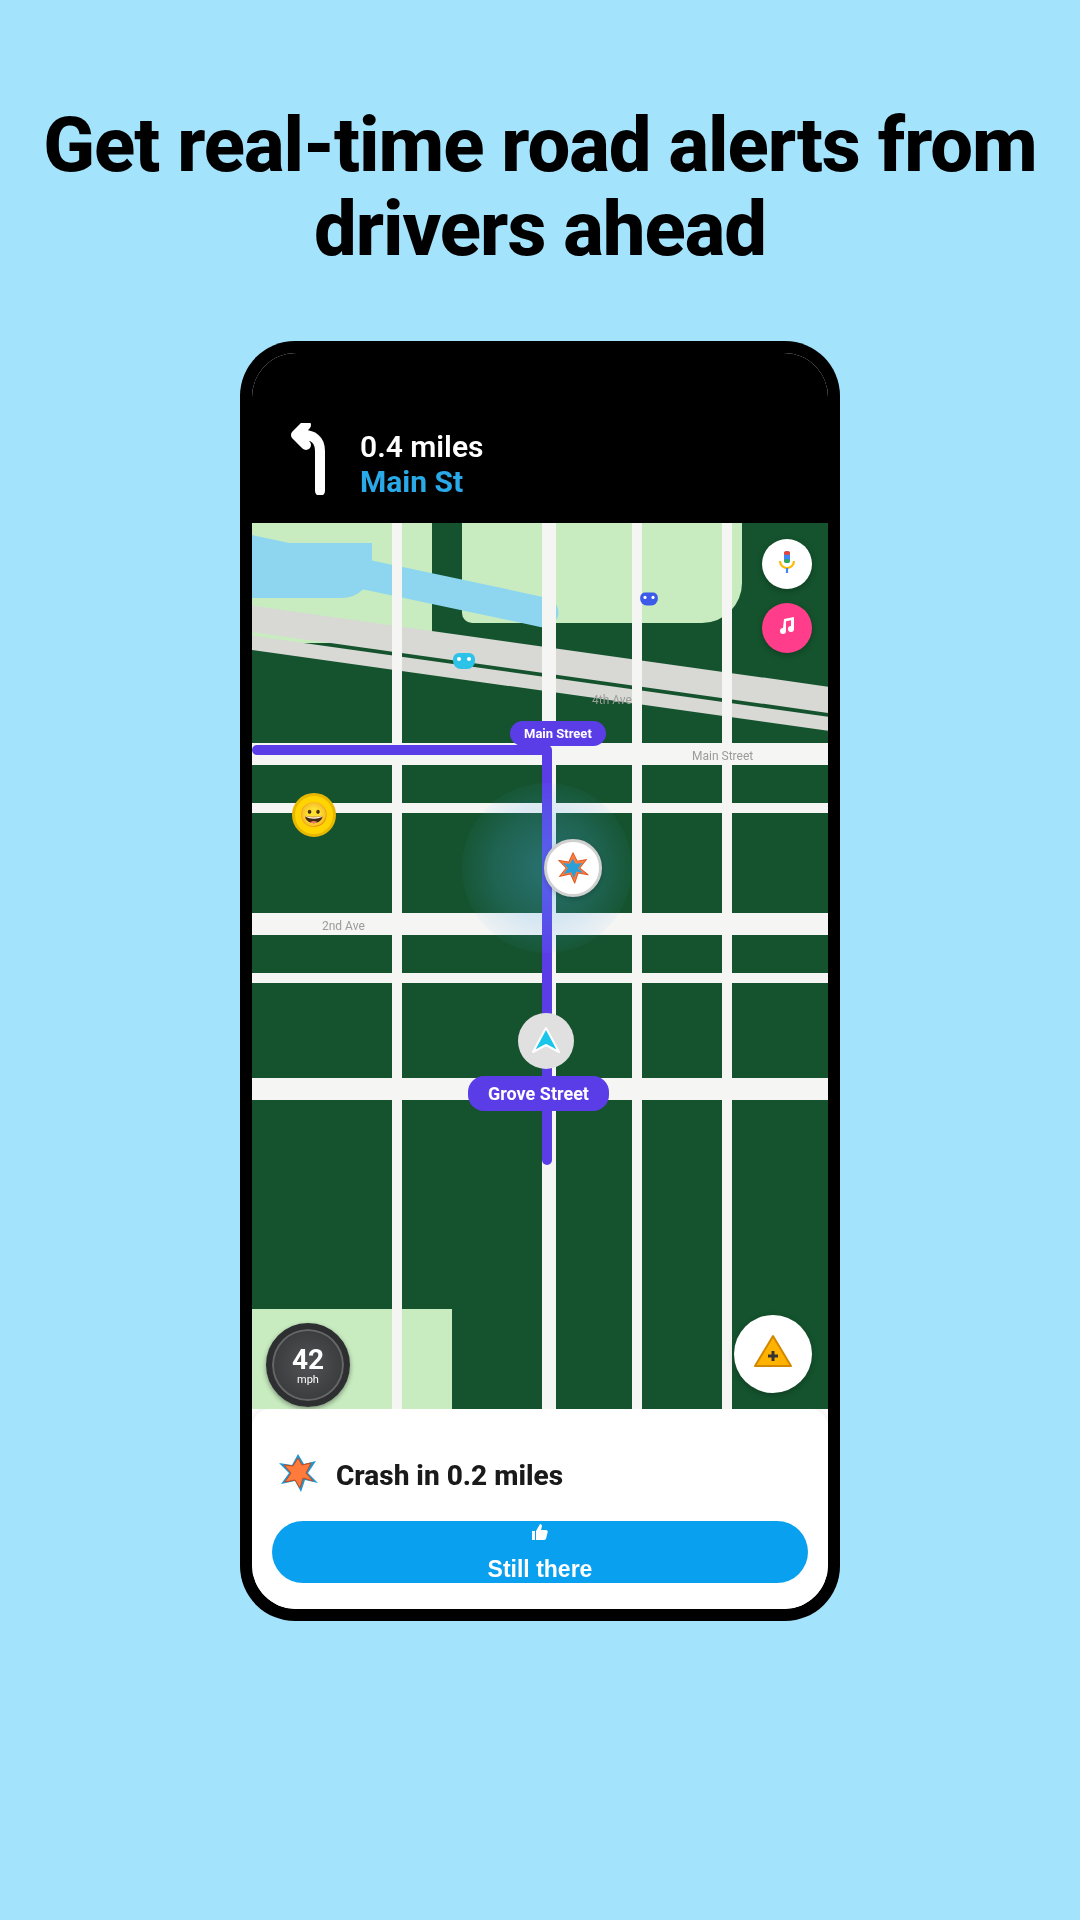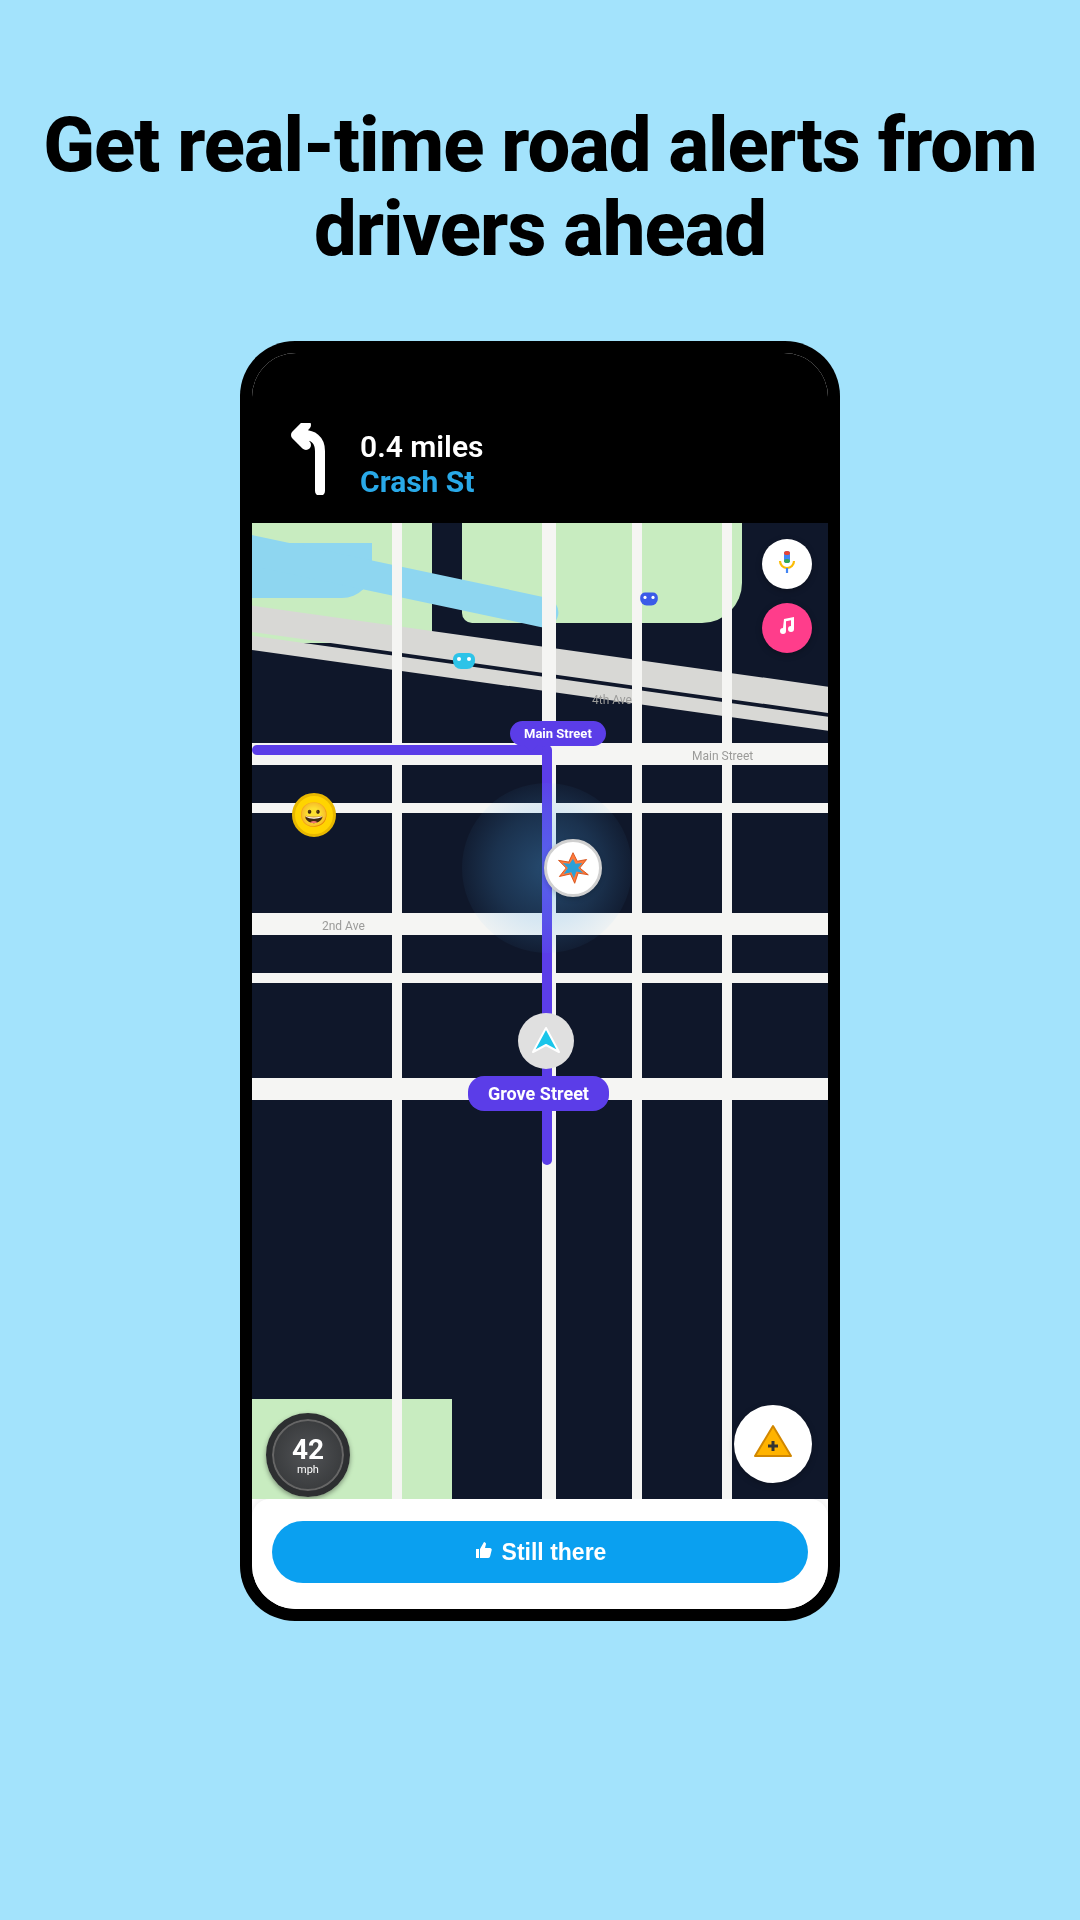--- a/index.html
+++ b/index.html
@@ -49,21 +49,21 @@
   padding: 0 30px 24px 30px;
   gap: 22px;
 }
 .turn-icon svg { width: 56px; height: 72px; }
 .nav-text { display: flex; flex-direction: column; }
 .nav-distance { color: #fff; font-size: 30px; font-weight: 600; }
 .nav-street { color: #29a9e8; font-size: 30px; font-weight: 700; }
 .map {
   flex: 1;
   position: relative;
-  background: #0f172a;
+  background: #14532d;
   overflow: hidden;
 }
 .park1 { position: absolute; top: 0; left: 0; width: 180px; height: 120px; background: #c8ecc0; }
 .park2 { position: absolute; top: 0; left: 210px; width: 280px; height: 100px; background: #c8ecc0; border-radius: 0 0 40px 10px; }
 .park3 { position: absolute; bottom: 0; left: 0; width: 200px; height: 100px; background: #c8ecc0; }
 .river { position: absolute; top: 40px; left: -50px; width: 360px; height: 30px; background: #8ed6f0; transform: rotate(12deg); border-radius: 15px; }
 .river2 { position: absolute; top: 20px; left: 0; width: 120px; height: 55px; background: #8ed6f0; border-radius: 0 0 30px 0;}
 .road-h { position: absolute; left: 0; right: 0; height: 10px; background: #f5f5f3; }
 .road-h.thick { height: 22px; }
 .road-v { position: absolute; top: 0; bottom: 0; width: 10px; background: #f5f5f3; }
@@ -177,40 +177,40 @@
 .btn {
   flex: 1;
   height: 62px;
   border-radius: 31px;
   border: none;
   font-size: 23px;
   font-weight: 800;
   display:flex; align-items:center; justify-content:center; gap:8px;
 }
 .btn.secondary { background: #ededed; color: #2095e0; }
-.btn.primary { background: #0aa0f0; color: #fff; }
+.btn.primary { background: #0aa0f0; color: #fff; flex-direction: column; }
 .thumb-icon { width:20px; height:20px; }
 </style>
 </head>
 <body>
 
 <h1 class="headline">Get real-time road alerts from drivers ahead</h1>
 
 <div class="phone">
   <div class="phone-inner">
 
     <div class="nav-header">
       <span class="turn-icon">
         <svg viewBox="0 0 56 72">
             <path d="M38 68 V28 C38 16 30 12 22 12 L14 12 M14 12 L24 2 M14 12 L24 22" stroke="#fff" stroke-width="10" fill="none" stroke-linecap="round" stroke-linejoin="round"></path>
           </svg>
       </span>
       <div class="nav-text">
         <span class="nav-distance">0.4 miles</span>
-        <span class="nav-street">Crash St</span>
+        <span class="nav-street">Main St</span>
       </div>
     </div>
 
     <div class="map">
 
       <div class="park1"></div>
       <div class="park2"></div>
       <div class="park3"></div>
       <div class="river2"></div>
       <div class="river"></div>
@@ -288,20 +288,29 @@
         </span>
       </div>
 
       <div class="speedo">
         <span class="speed">42</span>
         <span class="unit">mph</span>
       </div>
     </div>
 
     <div class="bottom-card">
+      <div class="alert-row">
+        <span>
+          <svg width="44" height="40" viewBox="0 0 44 40">
+              <polygon points="22,1 28,11 40,8 32,20 42,30 29,27 25,39 19,28 5,31 13,20 3,10 16,12" fill="#1f96cf"></polygon>
+              <polygon points="22,5 26,12 35,10 30,20 37,28 27,25 24,35 19,27 9,29 15,20 8,12 17,13" fill="#ff7b3c" stroke="#c9481a"></polygon>
+            </svg>
+        </span>
+        <span class="label">Crash in 0.2 miles</span>
+      </div>
       <div class="btn-row">
         <button class="btn primary">
           <span>
             <svg class="thumb-icon" viewBox="0 0 20 20">
                 <path d="M2 9h3v9H2z M6 18V9l4-7c1 0 2 1 2 2l-1 4h5c1 0 2 1 1.7 2l-1.5 6c-.2 1-1 2-2 2H6z" fill="#fff"></path>
               </svg>
           </span>
           <span>Still there</span>
         </button>
       </div>

